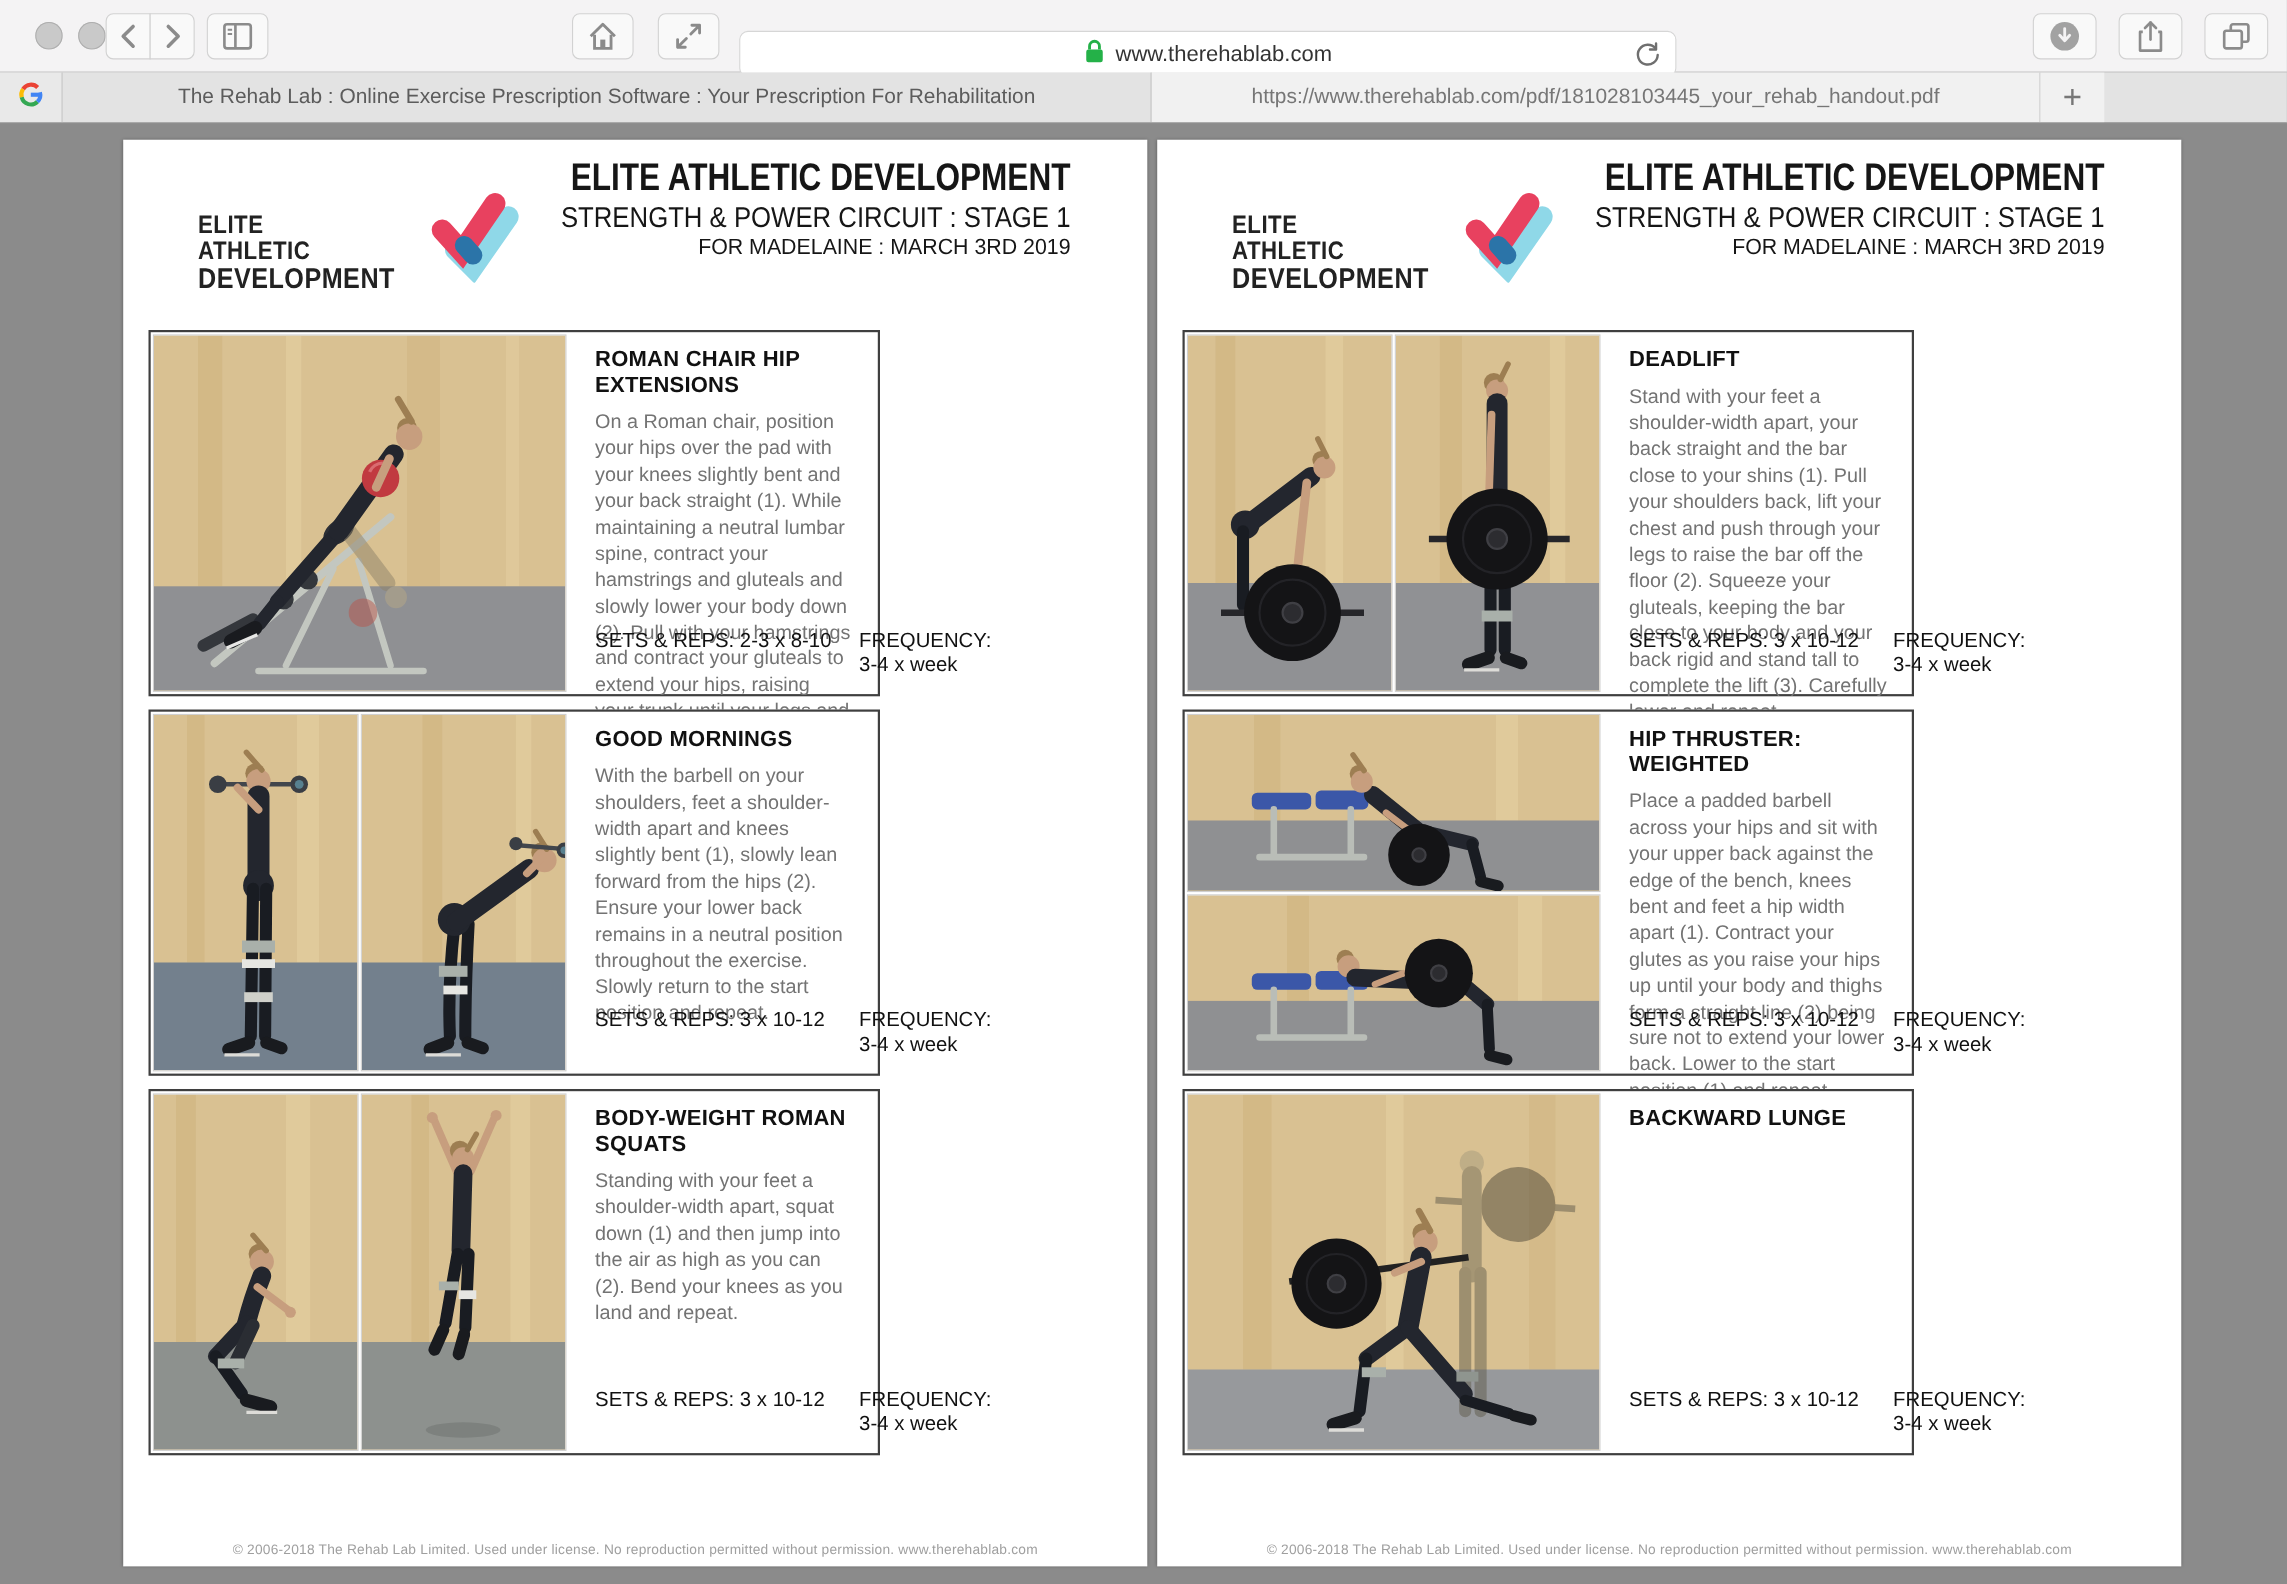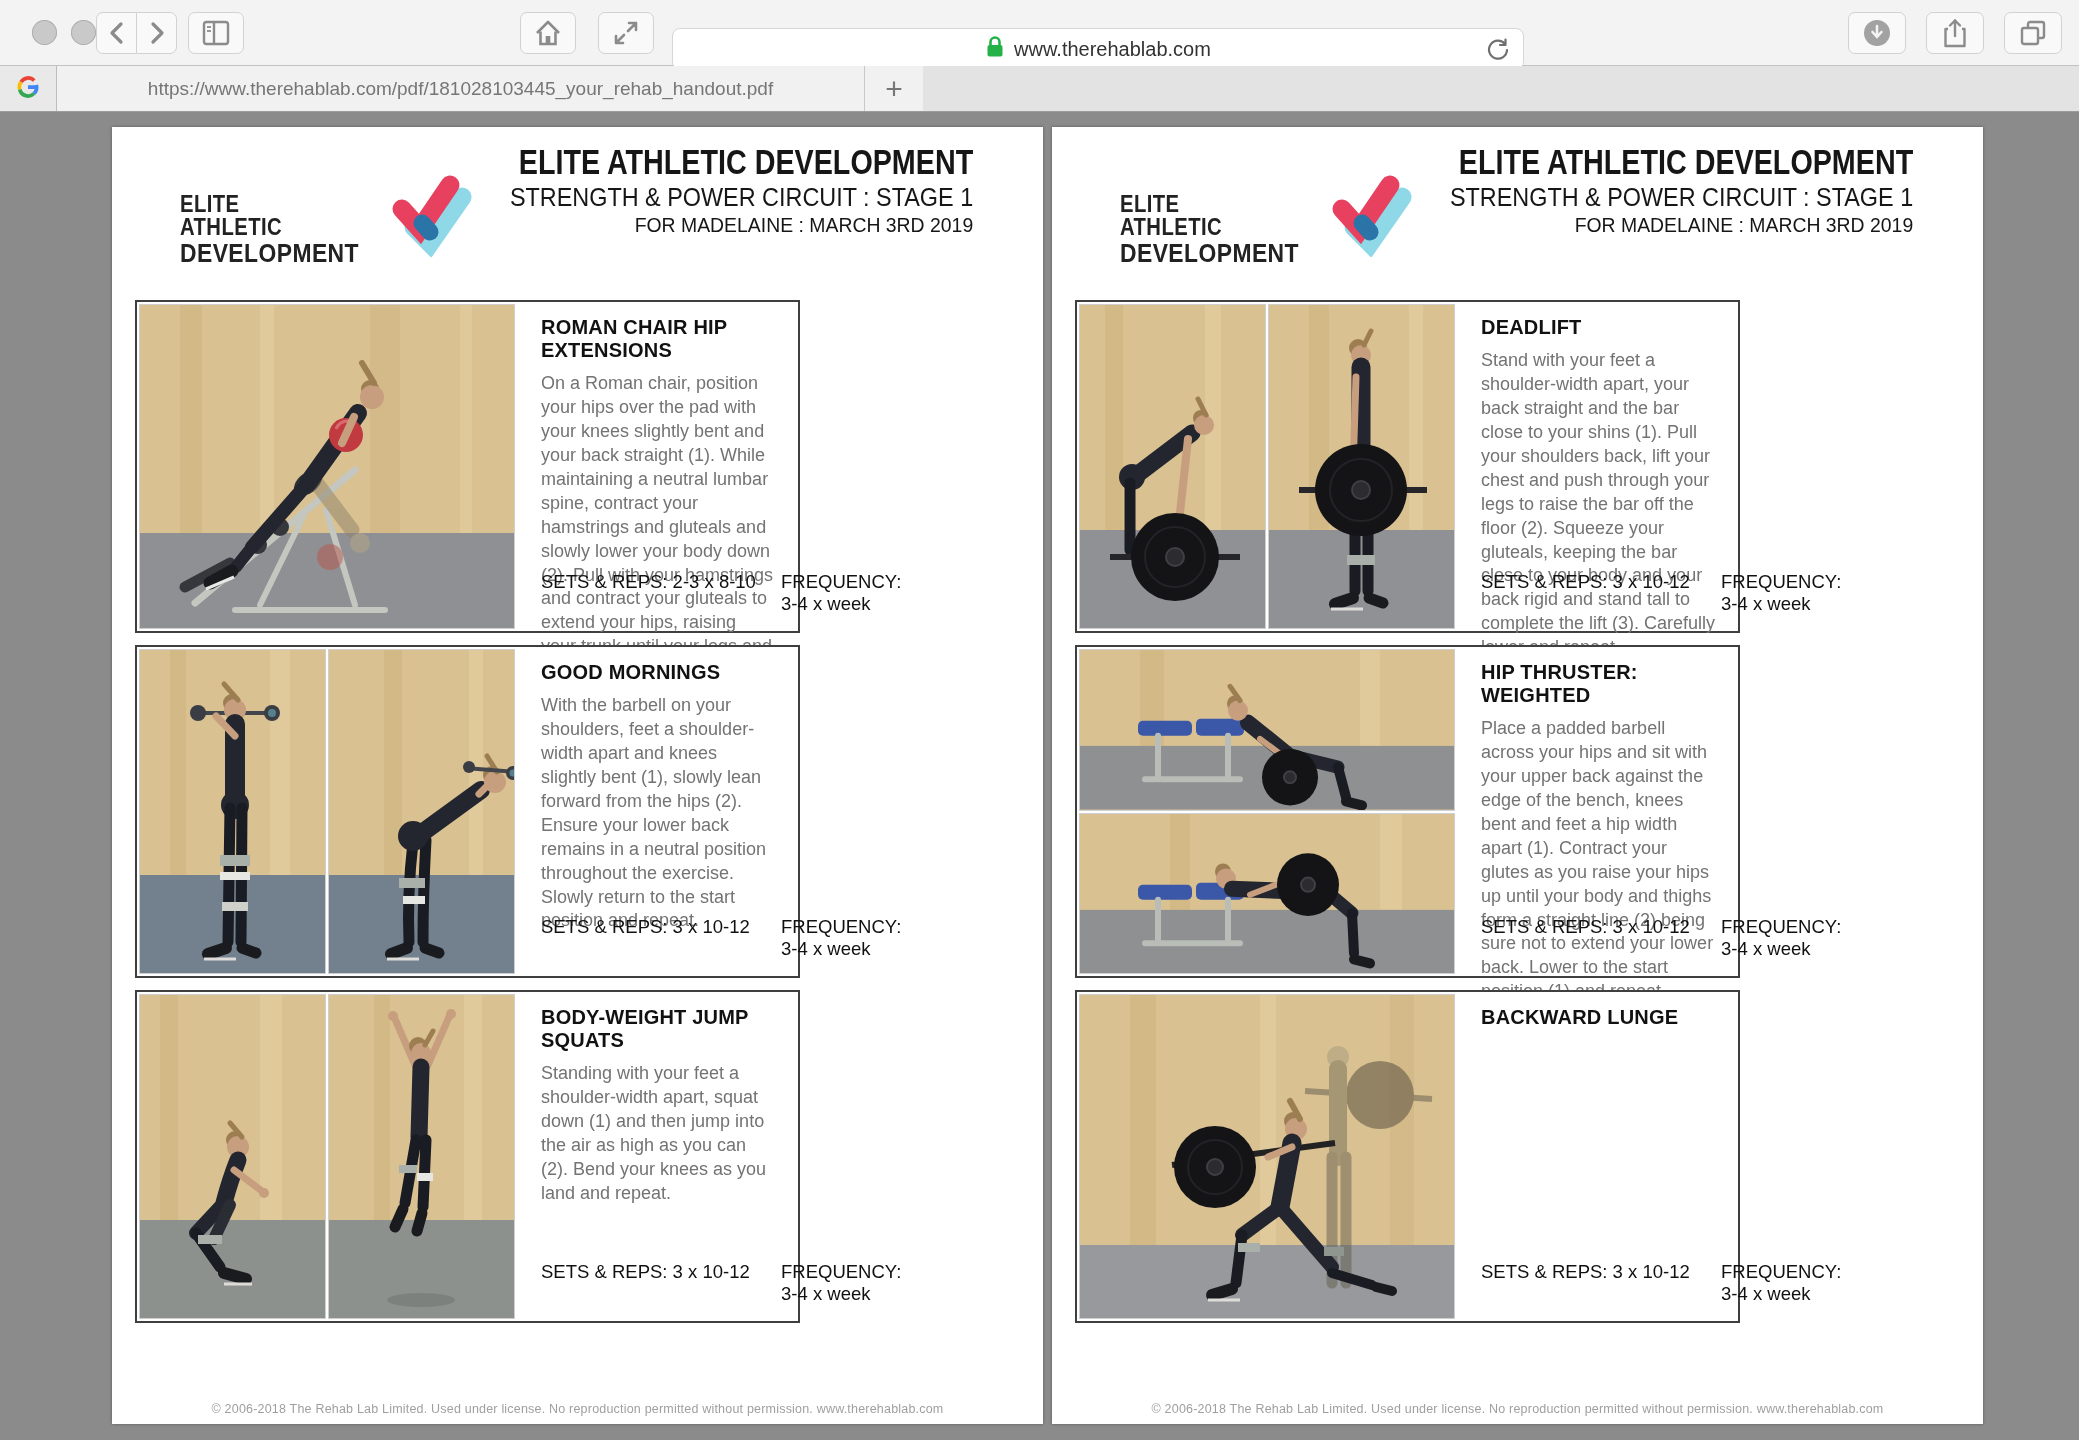--- a/index.html
+++ b/index.html
@@ -165,20 +165,23 @@
     <div class="pintab">
       <span>
         <svg width="24" height="24" viewBox="0 0 48 48">
           <path d="M10 14 A17 17 0 0 1 36.5 11" fill="none" stroke="#EA4335" stroke-width="7.5"></path>
           <path d="M7.5 29 A17 17 0 0 1 10 14" fill="none" stroke="#FBBC05" stroke-width="7.5"></path>
           <path d="M36 37 A17 17 0 0 1 7.5 29" fill="none" stroke="#34A853" stroke-width="7.5"></path>
           <path d="M40.6 20 A17 17 0 0 1 36 37" fill="none" stroke="#4285F4" stroke-width="7.5"></path>
           <rect x="24" y="20.5" width="17" height="7.5" fill="#4285F4"></rect>
         </svg>
       </span>
+    </div>
+    <div class="tab tab1">
+      <span>The Rehab Lab : Online Exercise Prescription Software : Your Prescription For Rehabilitation</span>
     </div>
     <div class="tab tab2">
       <span>https://www.therehablab.com/pdf/181028103445_your_rehab_handout.pdf</span>
     </div>
     <div class="newtab">+</div>
   </div>
 
   <div class="content">
 
     <div class="page pleft">
@@ -345,21 +348,21 @@
             <path d="M92 72 L90 142" stroke="#23262e" stroke-width="17" stroke-linecap="round"></path>
             <path d="M87 145 L76 208 M97 145 L94 212" stroke="#191c22" stroke-width="11" stroke-linecap="round" fill="none"></path>
             <rect x="70" y="170" width="18" height="8" fill="#a9b0aa"></rect>
                 <rect x="88" y="178" width="16" height="8" fill="#e6e6e2"></rect>
             <path d="M74 214 L66 232" stroke="#191b1f" stroke-width="11" stroke-linecap="round"></path>
             <path d="M93 218 L88 236" stroke="#191b1f" stroke-width="11" stroke-linecap="round"></path>
           </svg>
             </div>
         </div>
         <div class="ctext">
-          <h3 class="cname">BODY-WEIGHT JUMP SQUATS</h3>
+          <h3 class="cname">BODY-WEIGHT ROMAN SQUATS</h3>
           <p class="cdesc">Standing with your feet a shoulder-width apart, squat down (1) and then jump into the air as high as you can (2). Bend your knees as you land and repeat.</p>
           <div class="cstats">
             <span class="s1"><span>SETS &amp; REPS:</span> <span>3 x 10-12</span></span>
             <span class="s2"><span>FREQUENCY:</span> <span>3-4 x week</span></span>
           </div>
         </div>
       </div>
 
       <div class="pfooter">© 2006-2018 The Rehab Lab Limited. Used under license. No reproduction permitted without permission. www.therehablab.com</div>
     </div>

